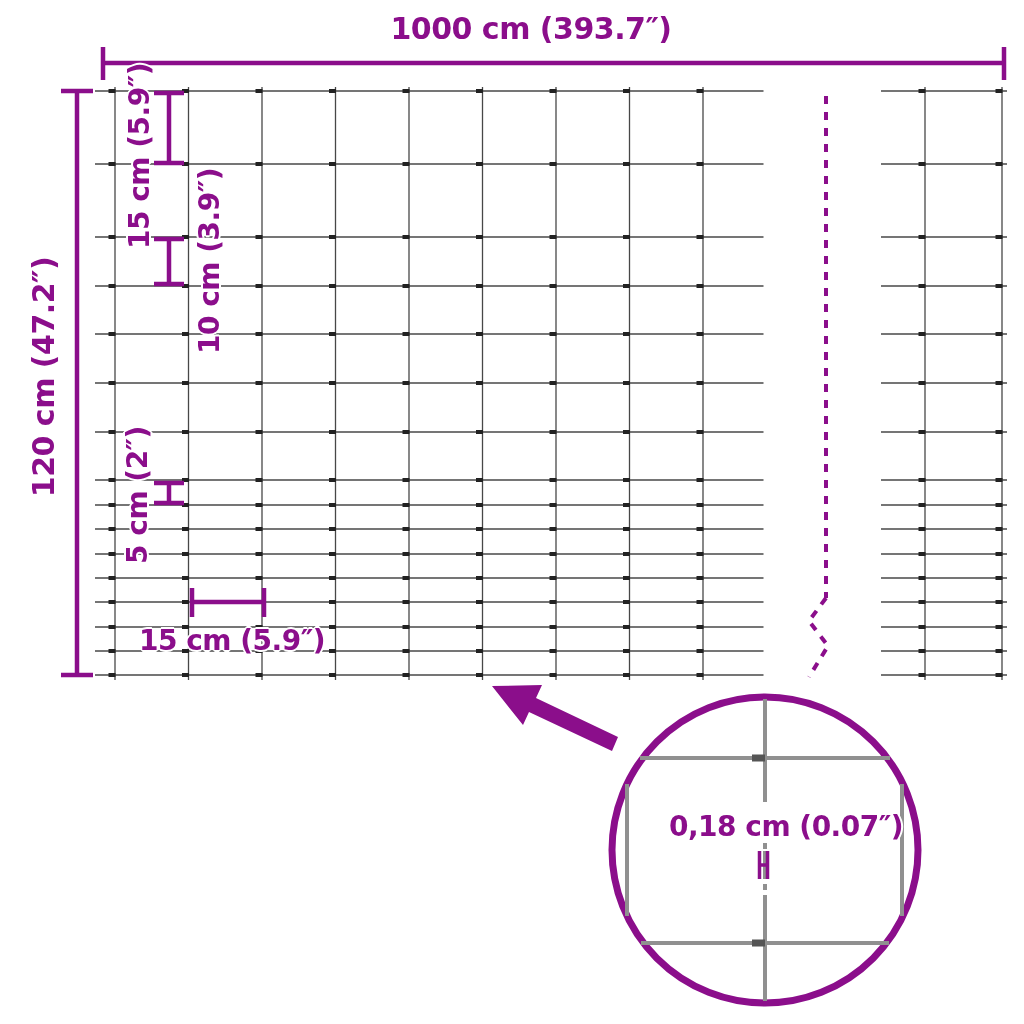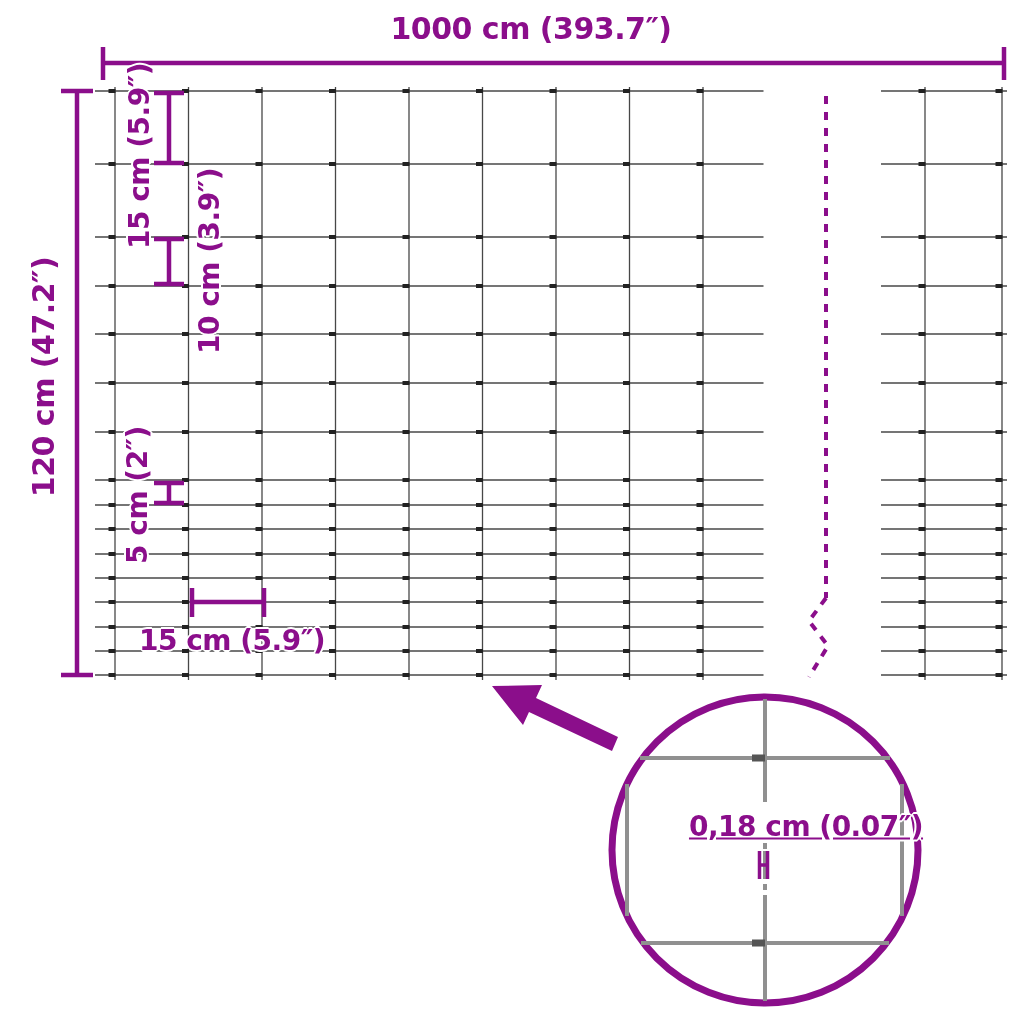--- a/index.html
+++ b/index.html
@@ -323,14 +323,14 @@
   <div class="label vert big" style="left:43px;top:377px;">120 cm (47.2″)</div>
 
   <div class="label vert" style="left:139px;top:156px;">15 cm (5.9″)</div>
 
   <div class="label vert" style="left:209px;top:261px;">10 cm (3.9″)</div>
 
   <div class="label vert" style="left:137px;top:495px;">5 cm (2″)</div>
 
   <div class="label" style="left:232px;top:640px;">15 cm (5.9″)</div>
 
-  <div class="label" style="left:806px;top:826px;text-decoration:underline;">0,18 cm (0.07″)</div>
+  <div class="label" style="left:786px;top:826px;">0,18 cm (0.07″)</div>
 </div>
 
 </body></html>

